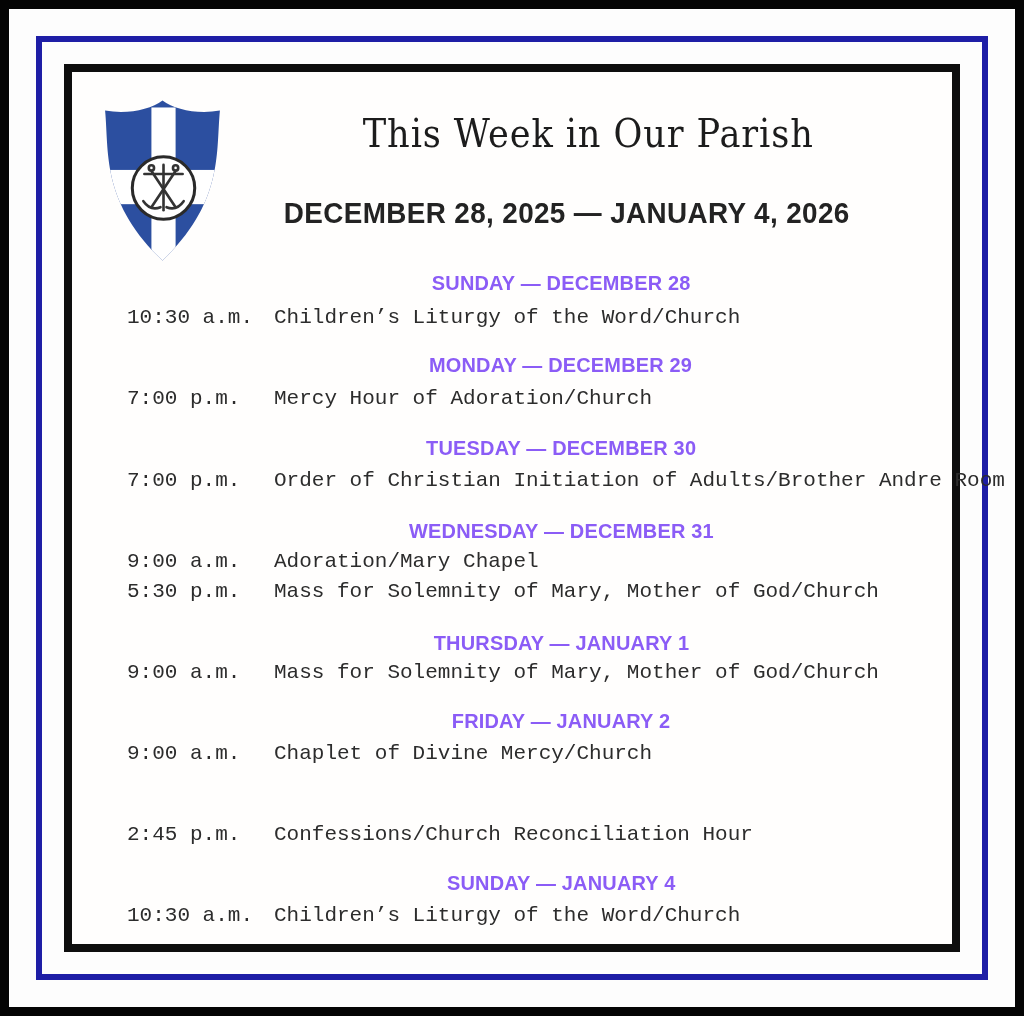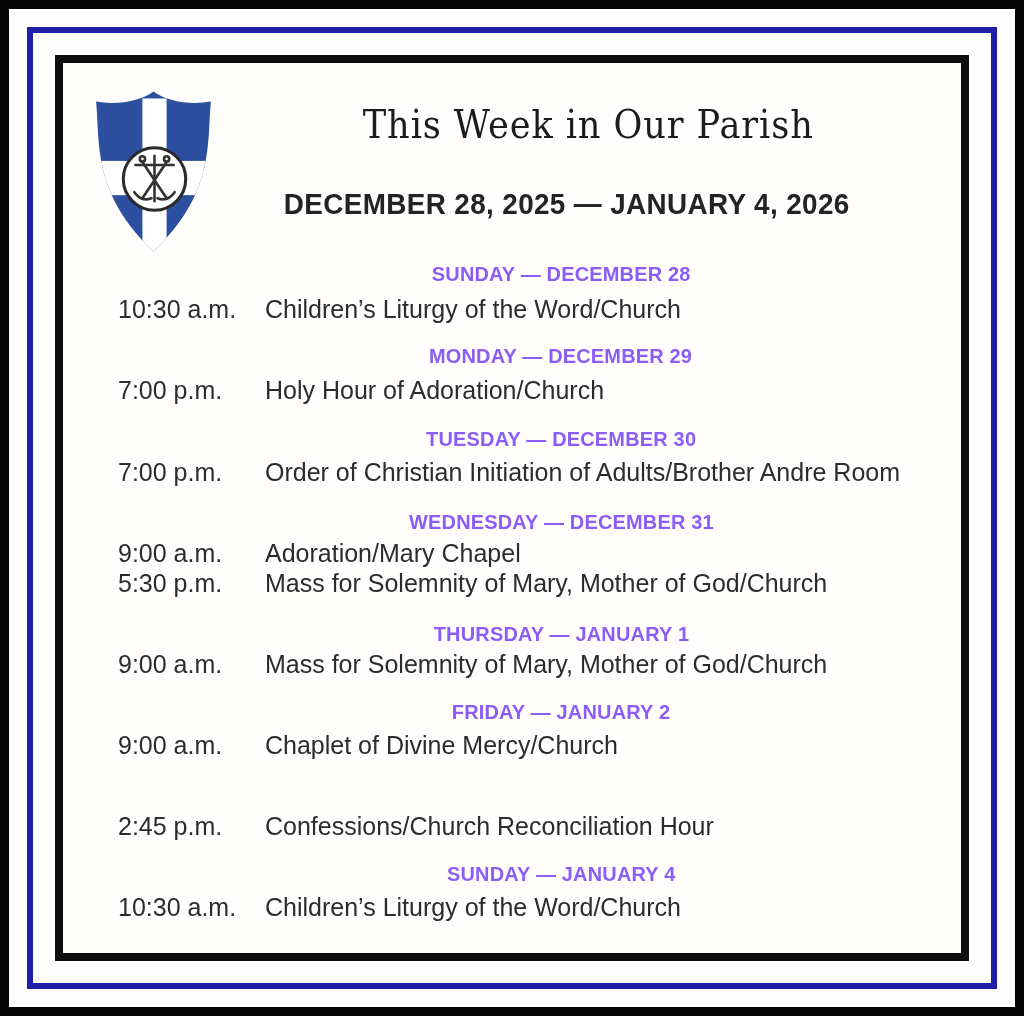--- a/index.html
+++ b/index.html
@@ -3,21 +3,21 @@
 <meta charset="utf-8">
 <style>
   * { margin: 0; padding: 0; box-sizing: border-box; }
   html, body { width: 1024px; height: 1016px; background: #ffffff; }
   body { position: relative; font-family: "Liberation Sans", sans-serif; overflow: hidden; }
 
   
   .frame-outer {
     position: absolute; inset: 0;
     border: 9px solid #040404;
-    padding: 18px;
+    padding: 27px;
     background: #fdfdfd;
   }
   .frame-blue {
     width: 100%; height: 100%;
     border: 6px solid #1e1ea6;
     padding: 22px;
   }
   .frame-inner {
     width: 100%; height: 100%;
     border: 8px solid #0e0e0e;
@@ -50,21 +50,21 @@
   .day-header {
     position: absolute; left: 0; right: 0;
     text-align: center;
     font-size: 21px; font-weight: 700; color: #8b5cf6;
     letter-spacing: 0.2px; line-height: 24px; white-space: nowrap;
   }
   .day-header .shift { display: inline-block; transform: translateX(49px) scaleX(0.95); }
 
   .event-row {
     position: absolute; left: 0; right: 0; height: 26px;
-    font-size: 25px; color: #2c2c2c; line-height: 24px; white-space: nowrap;
+    font-size: 21px; color: #2c2c2c; line-height: 24px; white-space: nowrap; font-family: Liberation Mono, monospace;
   }
   .event-time { position: absolute; left: 55px; }
   .event-desc { position: absolute; left: 202px; }
 </style>
 </head>
 <body>
 
 <div class="frame-outer">
   <div class="frame-blue">
     <div class="frame-inner">
@@ -106,21 +106,21 @@
       <div class="event-row" style="top:234px">
         <span class="event-time">10:30 a.m.</span>
         <span class="event-desc">Children’s Liturgy of the Word/Church</span>
       </div>
 
       <div class="day-header" style="top:281px">
         <span class="shift">MONDAY — DECEMBER 29</span>
       </div>
       <div class="event-row" style="top:315px">
         <span class="event-time">7:00 p.m.</span>
-        <span class="event-desc">Holy Hour of Adoration/Church</span>
+        <span class="event-desc">Mercy Hour of Adoration/Church</span>
       </div>
 
       <div class="day-header" style="top:364px">
         <span class="shift">TUESDAY — DECEMBER 30</span>
       </div>
       <div class="event-row" style="top:397px">
         <span class="event-time">7:00 p.m.</span>
         <span class="event-desc">Order of Christian Initiation of Adults/Brother Andre Room</span>
       </div>
 

